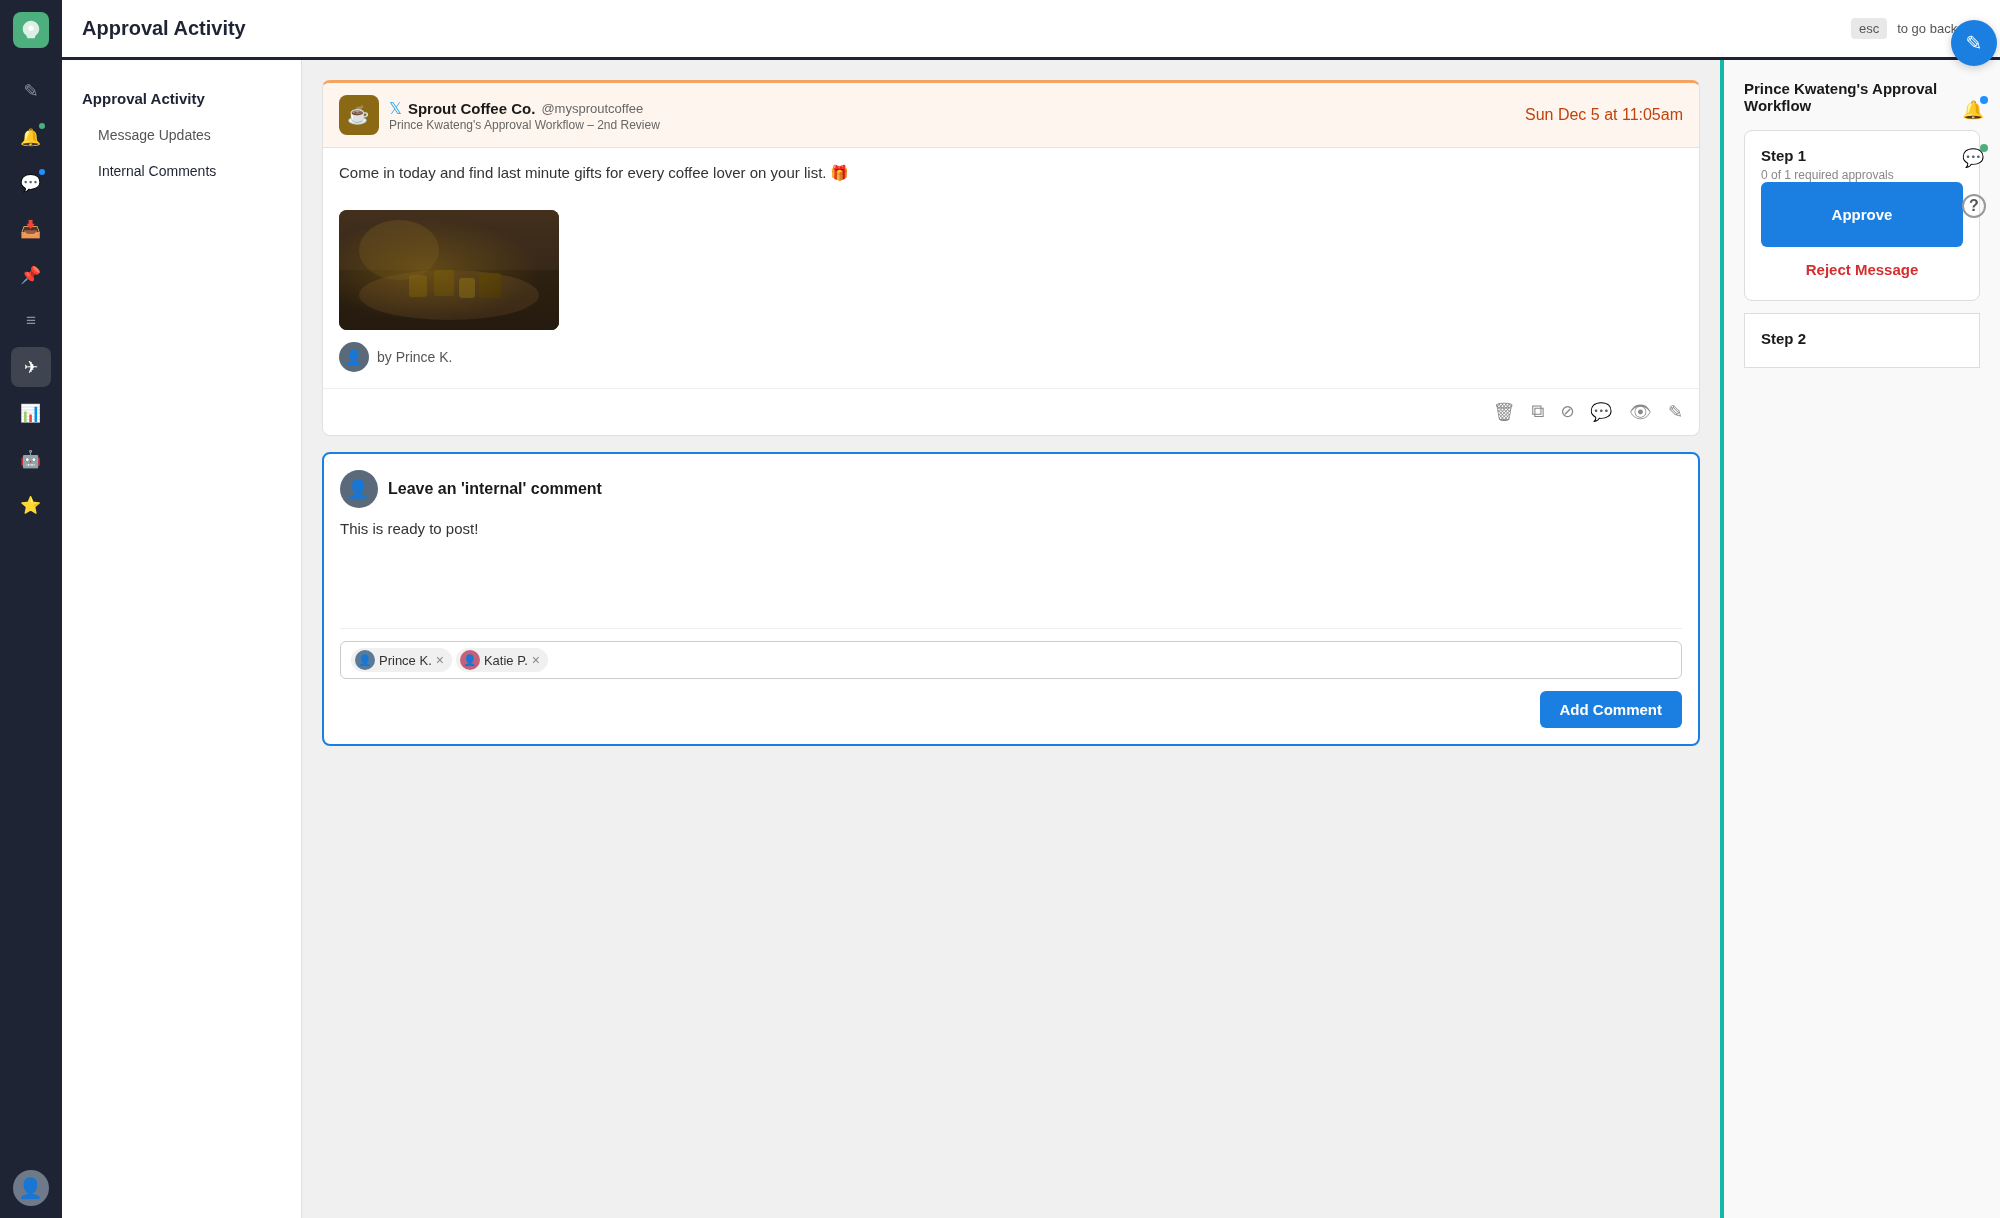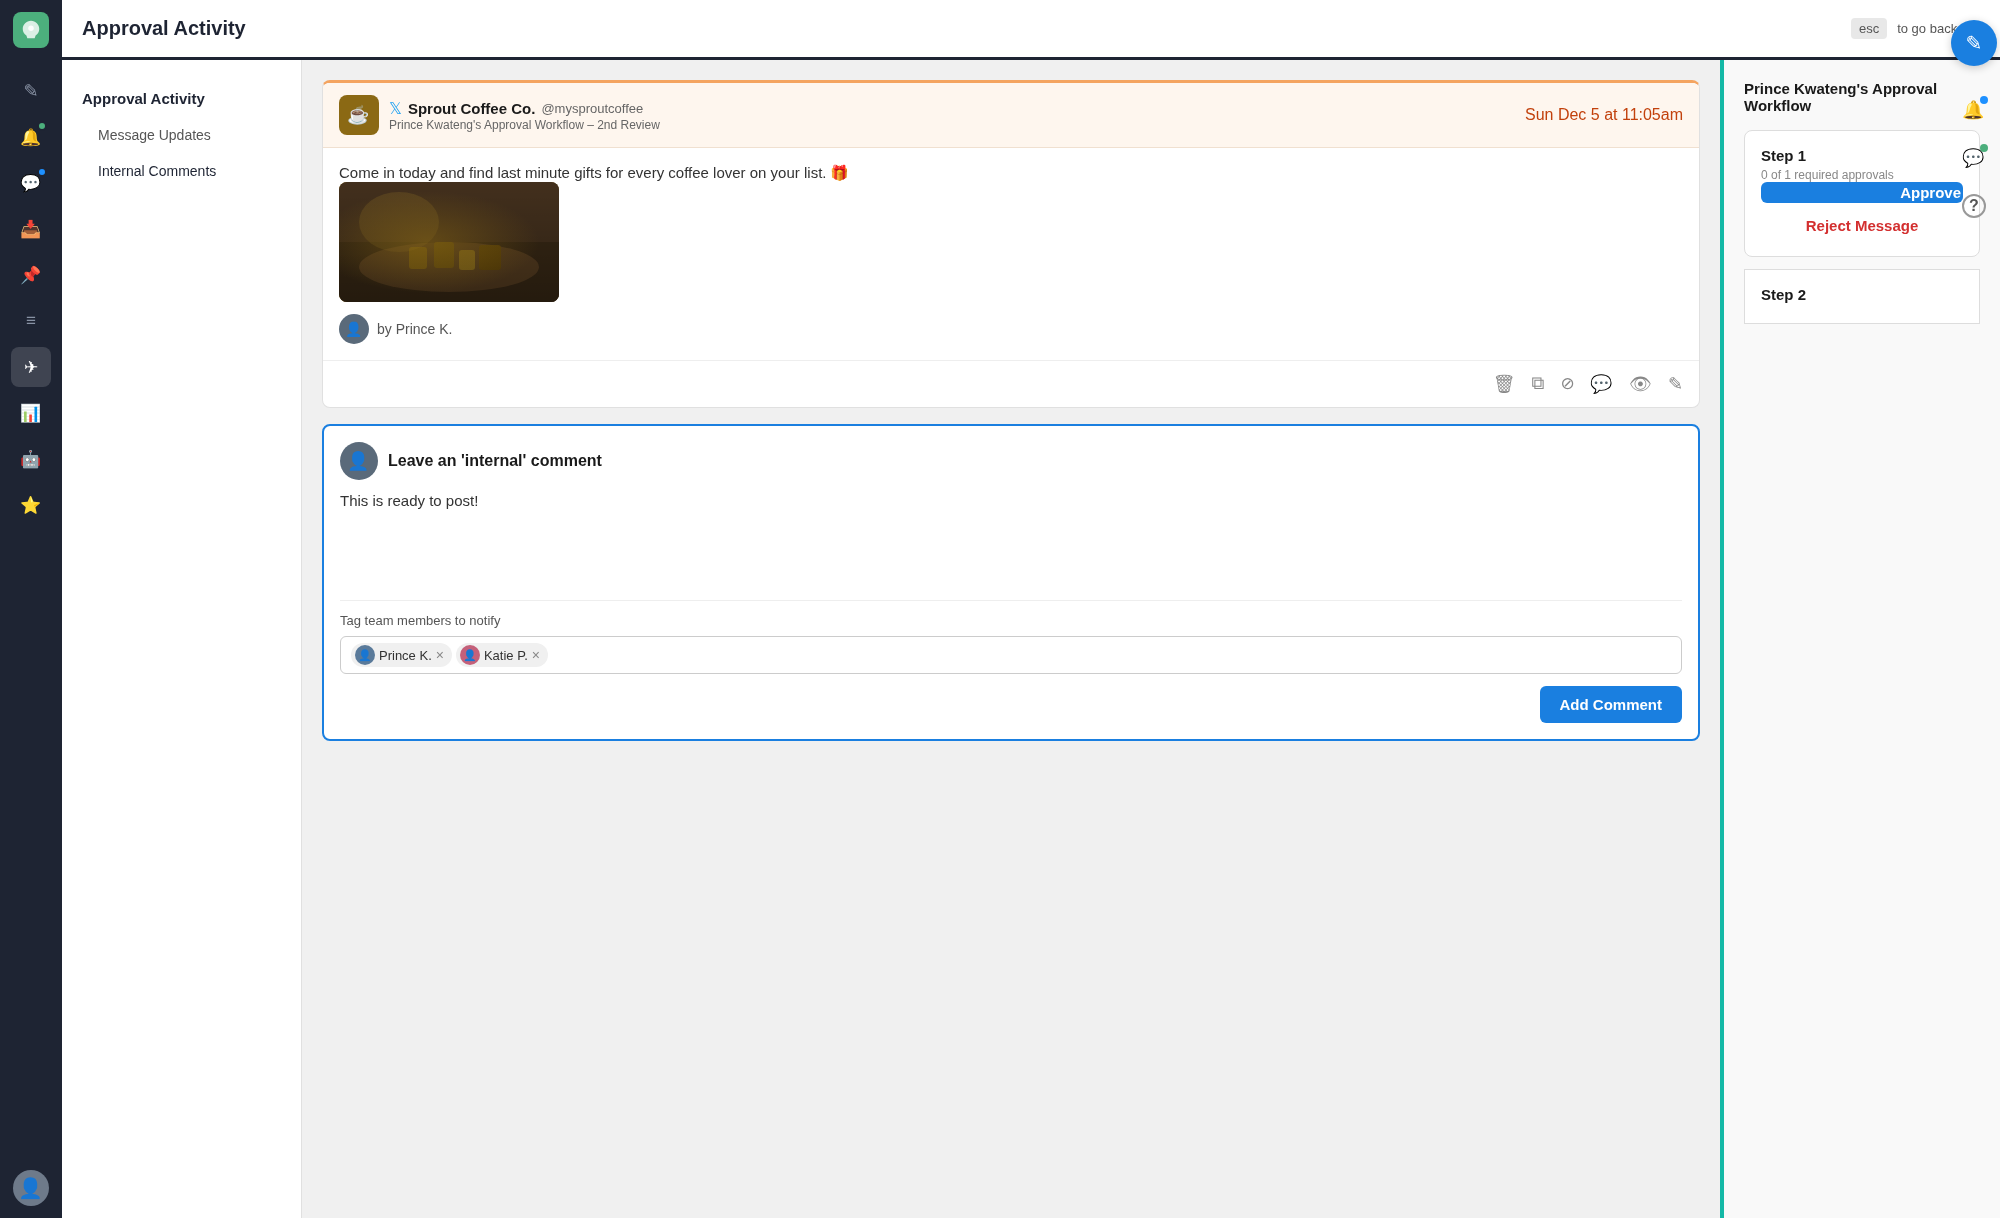--- a/index.html
+++ b/index.html
@@ -167,21 +167,21 @@
       display: flex; align-items: center; justify-content: center;
       font-size: 18px;
     }
     .account-name { font-weight: 700; font-size: 15px; color: #1a1a1a; }
     .account-handle { font-size: 13px; color: #666; }
     .workflow-name { font-size: 12px; color: #666; }
     .twitter-icon { color: #1da1f2; font-size: 16px; }
     .post-timestamp { font-size: 16px; color: #c2410c; text-align: center; }
 
     .post-card-body { padding: 16px; }
-    .post-text { font-size: 15px; color: #333; margin-bottom: 0; }
+    .post-text { font-size: 15px; color: #333; margin-bottom: 28px; }
     .post-image {
       width: 220px; height: 120px;
       background: linear-gradient(135deg, #8B6914 0%, #c49a2e 40%, #5c4a1e 70%, #3a2a10 100%);
       border-radius: 8px;
       margin-bottom: 12px;
       position: relative;
       overflow: hidden;
     }
     .post-image::after {
       content: '';
@@ -327,26 +327,25 @@
       margin-bottom: 12px;
     }
     .step-title { font-size: 15px; font-weight: 700; color: #1a1a1a; margin-bottom: 4px; }
     .step-subtitle { font-size: 12px; color: #888; }
     .approve-btn {
       width: 100%;
       background: #1a7fe0;
       color: #fff;
       border: none;
       border-radius: 6px;
-      padding: 2px;
+      padding: 24px;
       font-size: 15px;
       font-weight: 600;
       cursor: pointer;
       margin-bottom: 8px;
-      text-align: right;
     }
     .reject-btn {
       width: 100%;
       background: none;
       border: none;
       color: #d32f2f;
       font-size: 15px;
       font-weight: 600;
       cursor: pointer;
       padding: 6px;
@@ -515,21 +514,20 @@
         <div class="comment-header">
           <div class="comment-avatar" style="display:flex;align-items:center;justify-content:center;font-size:18px;background:#5a6a7a;">👤</div>
           <span class="comment-title">Leave an 'internal' comment</span>
         </div>
 
         <textarea class="comment-textarea" style="">This is ready to post!</textarea>
 
         <hr class="comment-divider">
 
         <div class="tag-section">
-          <div class="tag-label">Tag team members to notify</div>
           <div class="tag-input-row">
             <div class="tag-chip">
               <div class="tag-chip-avatar" style="background:#5a7a9a;display:flex;align-items:center;justify-content:center;font-size:11px;">👤</div>
               <span>Prince K.</span>
               <span class="tag-chip-remove">×</span>
             </div>
             <div class="tag-chip">
               <div class="tag-chip-avatar" style="background:#c4607a;display:flex;align-items:center;justify-content:center;font-size:11px;">👤</div>
               <span>Katie P.</span>
               <span class="tag-chip-remove">×</span>

